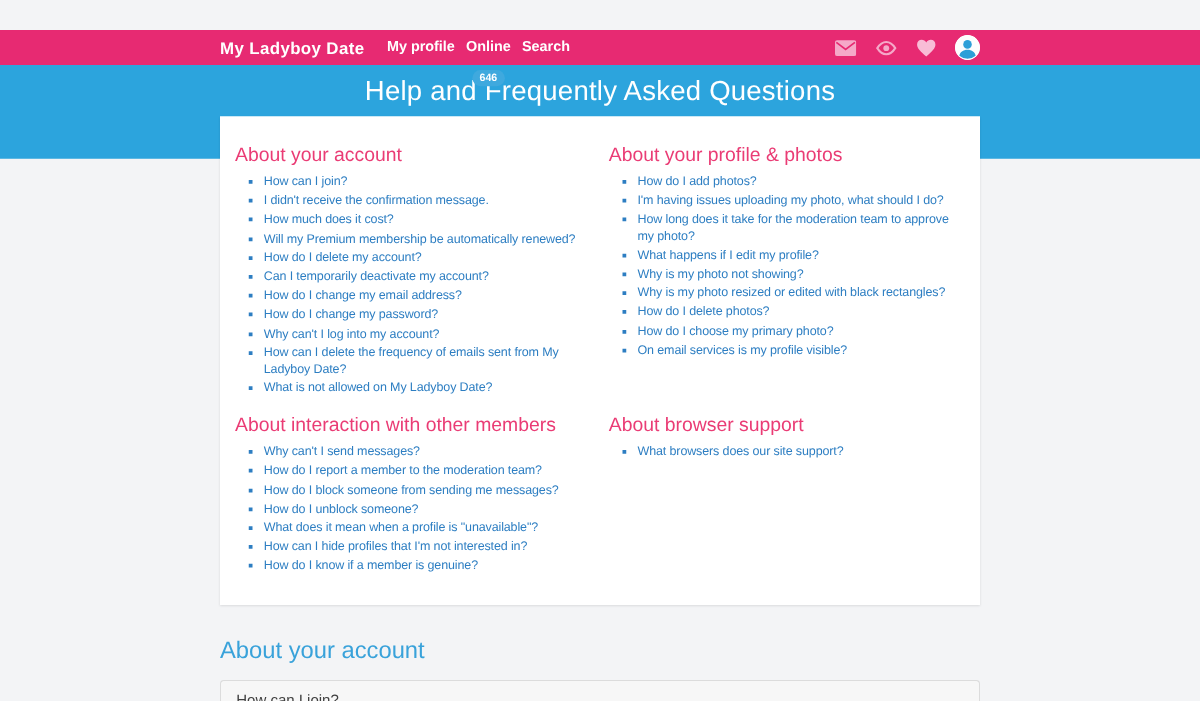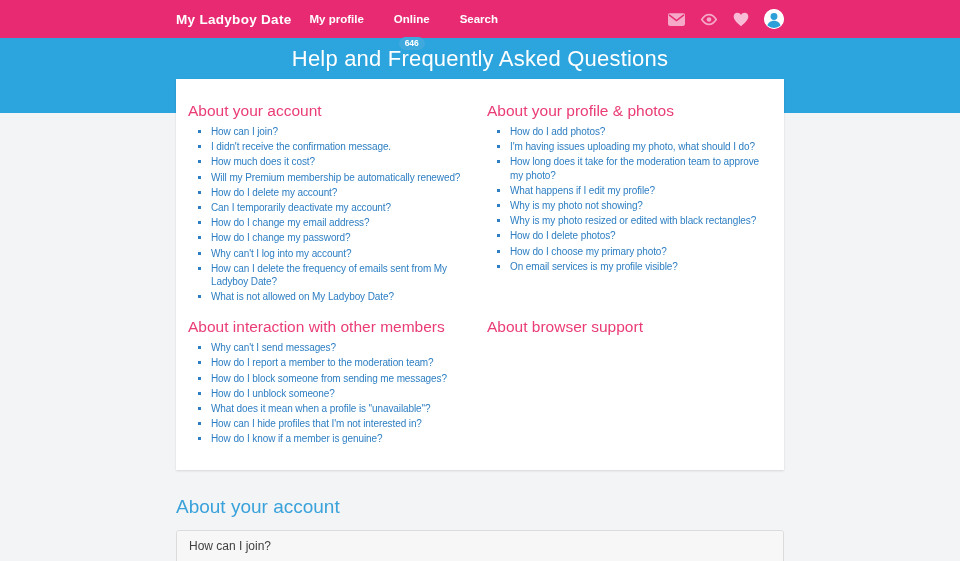--- a/index.html
+++ b/index.html
@@ -3,24 +3,24 @@
 <meta charset="utf-8">
 <style>
   * { box-sizing: border-box; }
   html, body { margin:0; padding:0; }
   body {
     width:960px; height:561px; overflow:hidden;
     background:#f3f4f6;
     font-family:"Liberation Sans", sans-serif;
   }
   
-  .navbar { height:38px; background:#e72a72; position:relative; z-index:6; }
+  .navbar { height:28px; background:#e72a72; position:relative; z-index:6;margin-top:24px; }
   .navbar-inner { width:608px; margin:0 auto; height:100%; display:flex; align-items:center; }
   .brand { color:#fff; font-weight:bold; font-size:13.5px; margin-right:18px; letter-spacing:.3px; text-decoration:none; white-space:nowrap; }
-  .nav-links { display:flex; gap:30px; align-items:center; }
+  .nav-links { display:flex; gap:9px; align-items:center; }
   .nav-link { color:#fff; font-weight:bold; font-size:11.5px; text-decoration:none; position:relative; white-space:nowrap; }
   .online-badge {
     position:absolute; top:24px; left:50%; transform:translateX(-50%);
     background:#3fa9de; color:#fff; font-size:8.5px; font-weight:bold;
     padding:2px 6px; border-radius:9px; line-height:1; z-index:10;
   }
   .nav-icons { margin-left:auto; display:flex; align-items:center; gap:15px; }
   .nav-icon { display:inline-flex; align-items:center; cursor:pointer; }
   .avatar-wrap { width:20px; height:20px; border-radius:50%; overflow:hidden; background:#fff; display:inline-flex; }
   
@@ -140,20 +140,23 @@
             <li><a href="#">How do I block someone from sending me messages?</a></li>
             <li><a href="#">How do I unblock someone?</a></li>
             <li><a href="#">What does it mean when a profile is "unavailable"?</a></li>
             <li><a href="#">How can I hide profiles that I'm not interested in?</a></li>
             <li><a href="#">How do I know if a member is genuine?</a></li>
           </ul>
   </div>
 
   <div class="faq-section">
     <h3>About browser support</h3>
+    <ul>
+            <li><a href="#">What browsers does our site support?</a></li>
+          </ul>
   </div>
 </div>
   </div>
 
   <h2 class="detail-title">About your account</h2>
 
   <div class="panel">
     <div class="panel-header">How can I join?</div>
     <div class="panel-body">
       

